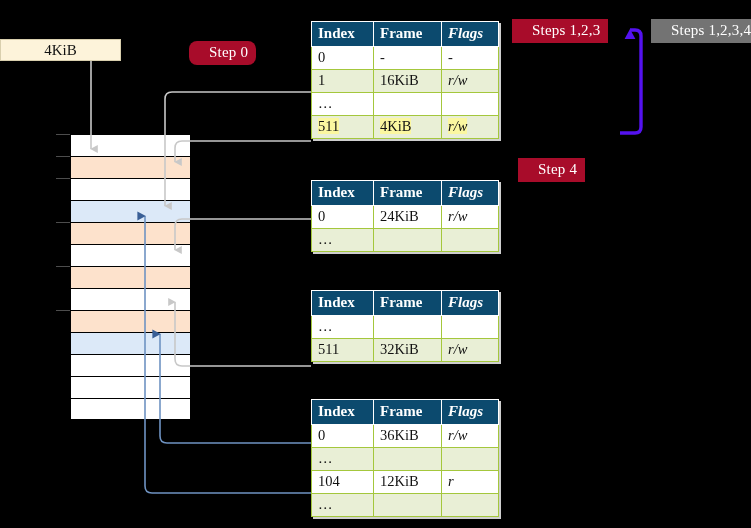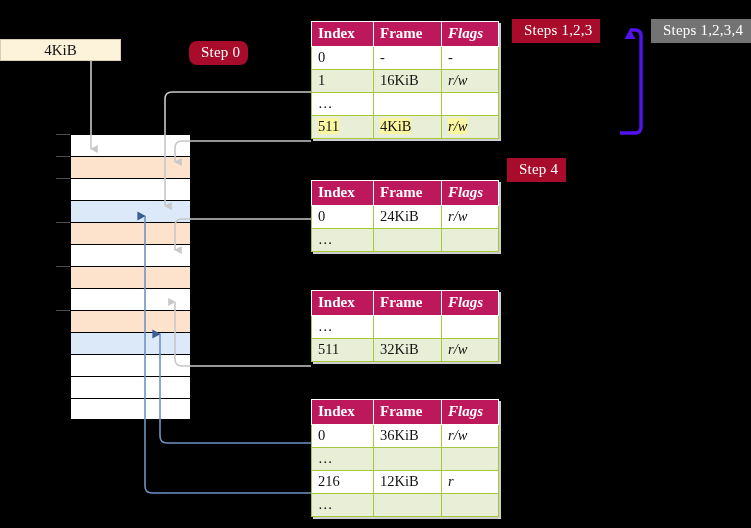--- a/index.html
+++ b/index.html
@@ -9,21 +9,21 @@
     color:#000;
   }
   .stage{position:absolute;left:0;top:0;width:751px;height:528px;}
 
   
   .badge{
     position:absolute;
     font-family:"Liberation Serif", serif;
     font-size:15px;
     line-height:1;
-    padding:4px 8px 5px 12px;
+    padding:4px 8px 5px 20px;
     color:#ffffff;
     white-space:nowrap;
     letter-spacing:0.2px;
   }
   .badge.red{background:#a80c2a;}
   .badge.blue{background:#5412f0;}
 
   
   .kib-box{
     position:absolute;
@@ -52,21 +52,21 @@
 
   
   .ptable{
     position:absolute;
     border-collapse:collapse;
     font-size:14.5px;
     background:#fff;
     box-shadow:2px 2px 0 0 #cfcfcf;
   }
   .ptable th{
-    background:#be185d;
+    background:#0c4a6e;
     color:#ffffff;
     font-weight:bold;
     text-align:left;
     padding:3px 6px 4px 6px;
     border:1px solid #ffffff;
     font-size:15px;
     white-space:nowrap;
   }
   .ptable td{
     border:1px solid #a4c73c;
@@ -147,21 +147,21 @@
     <path d="M311,443 L167,443 Q160,443 160,436 L160,334" fill="none" stroke="#6f93c2" stroke-width="1.6" marker-end="url(#arrBlue)"></path>
 
     <path d="M311,493 L152,493 Q145,493 145,486 L145,216" fill="none" stroke="#6f93c2" stroke-width="1.6" marker-end="url(#arrBlue)"></path>
 
     <path d="M620,133 L635,133 Q641,133 641,127 L641,36 Q641,30 635,30 L630,30" fill="none" stroke="#5412f0" stroke-width="3.4" marker-end="url(#arrPurple)"></path>
   </svg>
 
   <div class="badge red" id="badge-step0" style="left: 189px; top: 41px; background: rgb(168, 12, 42); border-radius: 8px;">Step 0</div>
   <div class="badge red" id="badge-steps123" style="left: 512px; top: 19px; background: rgb(168, 12, 42);">Steps 1,2,3</div>
   <div class="badge blue" id="badge-steps1234" style="left: 651px; top: 19px; background: #737373;">Steps 1,2,3,4</div>
-  <div class="badge red" id="badge-step4" style="left: 507px; top: 158px; background: rgb(168, 12, 42);">Step 4</div>
+  <div class="badge red" id="badge-step4" style="left: 518px; top: 158px; background: rgb(168, 12, 42);">Step 4</div>
 
   <div id="tables-host">
       <table class="ptable" style="left: 311px; top: 21px;">
         <thead>
           <tr>
             <th class="c-index">Index</th>
             <th class="c-frame">Frame</th>
             <th class="c-flags">Flags</th>
           </tr>
         </thead>
@@ -243,21 +243,21 @@
             <td class="c-index">0</td>
             <td class="c-frame">36KiB</td>
             <td class="c-flags">r/w</td>
           </tr>
           <tr class="alt">
             <td class="c-index">…</td>
             <td class="c-frame"></td>
             <td class="c-flags"></td>
           </tr>
           <tr class="plain">
-            <td class="c-index">216</td>
+            <td class="c-index">104</td>
             <td class="c-frame">12KiB</td>
             <td class="c-flags">r</td>
           </tr>
           <tr class="alt">
             <td class="c-index">…</td>
             <td class="c-frame"></td>
             <td class="c-flags"></td>
           </tr>
         </tbody>
       </table>

